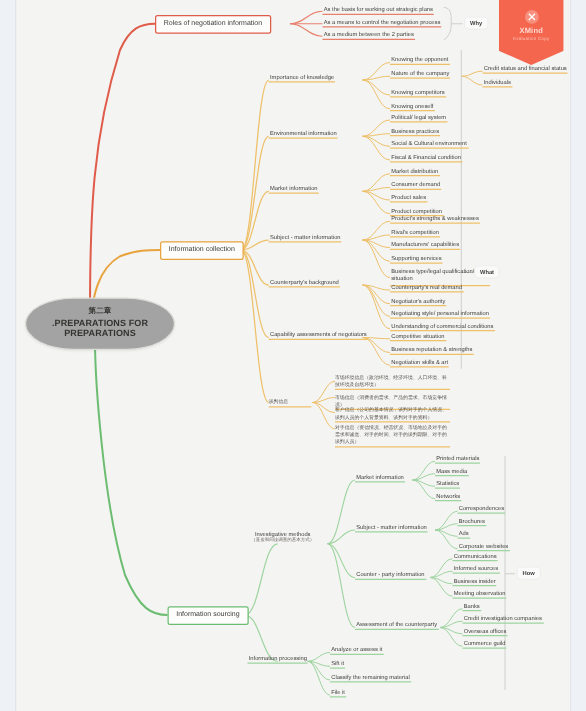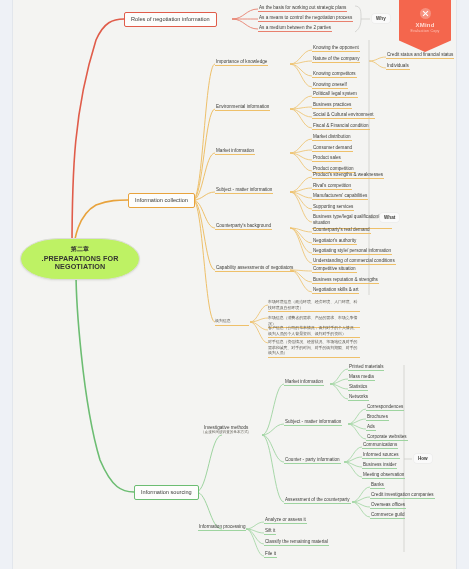--- a/index.html
+++ b/index.html
@@ -45,21 +45,21 @@
     height: 569px;
     pointer-events: none;
   }
   .node {
     position: absolute;
     white-space: nowrap;
     line-height: 1.15;
   }
   
   .central {
-    background: #bef264;
+    background: #a3a3a3;
     border: 1px solid #dcdcd8;
     border-radius: 48px / 26px;
     color: #333330;
     font-size: 7.2px;
     font-weight: bold;
     text-align: center;
     padding: 7px 11px 8px;
     box-shadow: 0 1px 2px rgba(0,0,0,0.06);
     letter-spacing: 0.1px;
   }
@@ -263,21 +263,21 @@
     <path d="M246,529 C254,529 256,544 264,544" stroke="#9ed4a0" stroke-width="0.8" fill="none"></path>
     <path d="M246,529 C254,529 256,556 264,556" stroke="#9ed4a0" stroke-width="0.8" fill="none"></path>
 
     <line x1="404" y1="365" x2="404" y2="552" stroke="#c9c9c5" stroke-width="0.7"></line>
     <line x1="404" y1="459" x2="412" y2="459" stroke="#c9c9c5" stroke-width="0.7"></line>
   </svg>
 
   <div class="node central" style="left:20px; top:238px; width:96px;">
     <span class="cn">第二章</span>
     <span class="l1">.PREPARATIONS FOR</span>
-    <span class="l2">NEGOTIATION</span>
+    <span class="l2">PREPARATIONS</span>
   </div>
 
   <div class="node main-topic red" style="left:124px; top:12px;">Roles of negotiation information</div>
 
   <div class="node sub red" style="left:258px; top:5px;">As the basis for working out strategic plans</div>
   <div class="node sub red" style="left:258px; top:15px;">As a means to control the negotiation process</div>
   <div class="node sub red" style="left:258px; top:25px;">As a medium between the 2 parties</div>
 
   <div class="node boundary-label" style="left:372px; top:14px;">Why</div>
 

